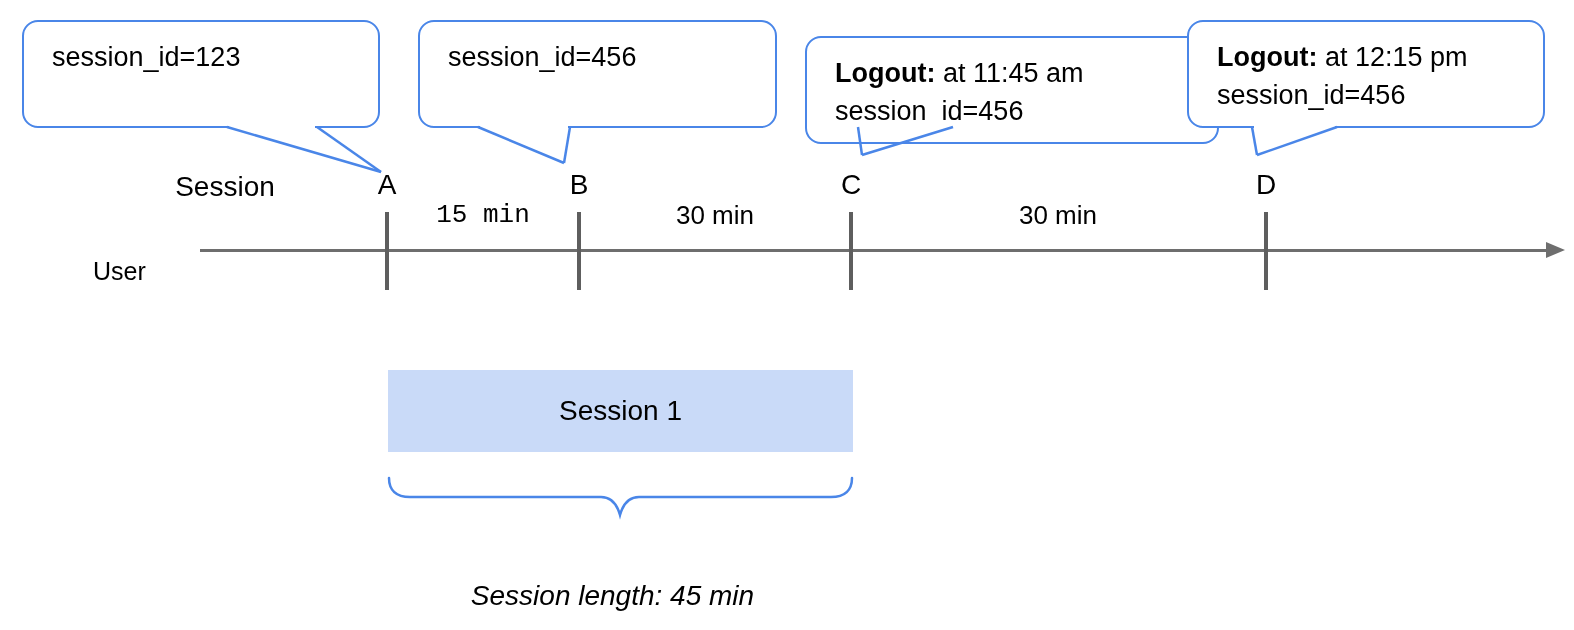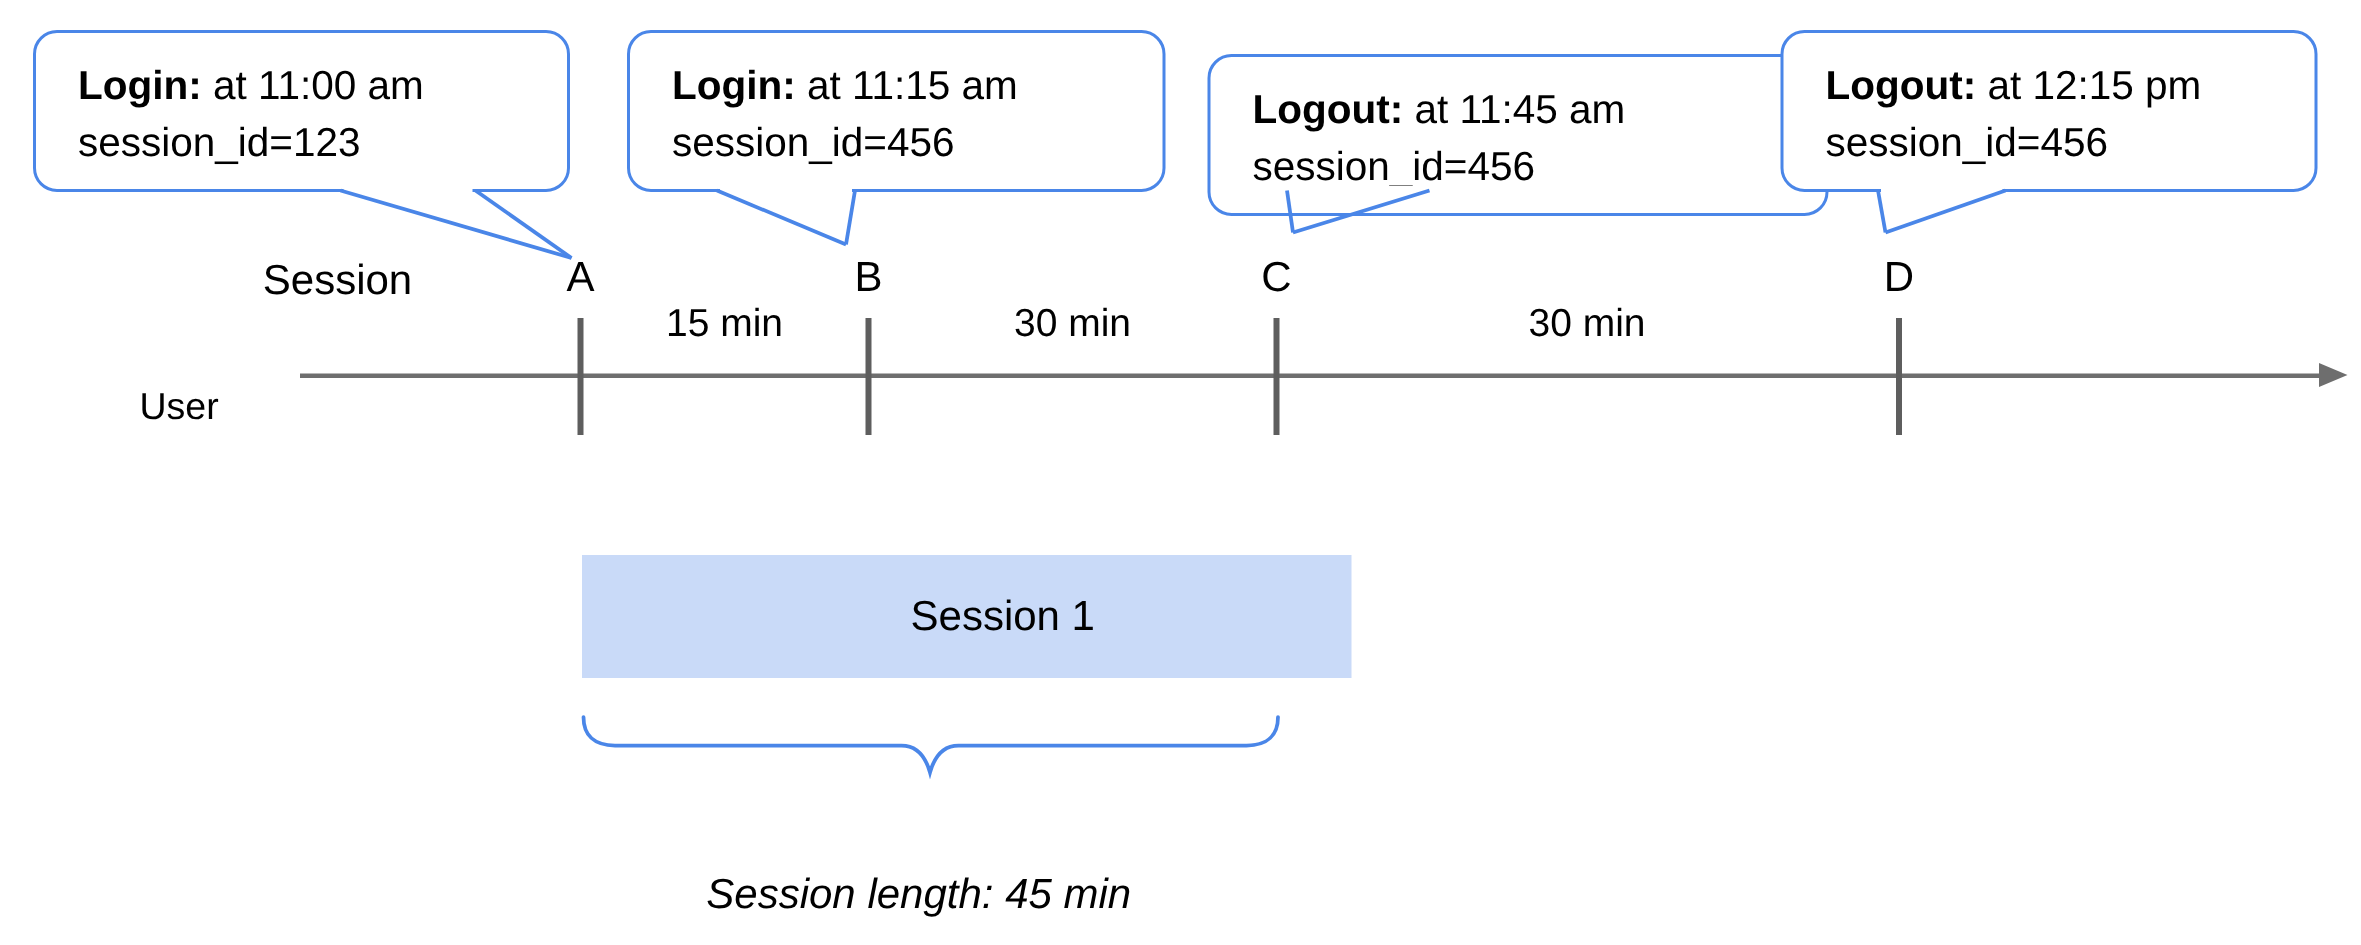--- a/index.html
+++ b/index.html
@@ -27,50 +27,48 @@
           background:var(--color-tick,#5e5e5e); }
   .tick-a { left:385px; } .tick-b { left:577px; } .tick-c { left:849px; } .tick-d { left:1264px; }
 
   .tick-label { position:absolute; top:170px; width:60px; text-align:center;
                 font-size:28px; line-height:30px; }
   .tick-label-a { left:357px; } .tick-label-b { left:549px; }
   .tick-label-c { left:821px; } .tick-label-d { left:1236px; }
 
   .interval { position:absolute; top:201px; width:140px; text-align:center;
               font-size:26px; line-height:28px; }
-  .interval-1 { left:413px; } .interval-2 { left:645px; } .interval-3 { left:988px; }
+  .interval-1 { left:413px;font-family:Liberation Mono, monospace; } .interval-2 { left:645px; } .interval-3 { left:988px; }
 
   .events-label { position:absolute; left:170px; top:172px; width:110px; text-align:center;
                   font-size:28px; line-height:30px; }
   .user-label   { position:absolute; left:93px;  top:238px; font-size:25px; line-height:34px;margin-top:16px; }
 
   
   .session-box {
     position:absolute; left:388px; top:370px; width:465px; height:82px;
     background:var(--color-session_fill,#c9daf8);
-    display:flex; align-items:center; justify-content:center; font-size:28px;padding-left:48px;
+    display:flex; align-items:center; justify-content:center; font-size:28px;
   }
   .session-length { position:absolute; left:380px; top:580px; width:465px;
                     text-align:center; font-size:28px; line-height:32px;font-style:italic; }
 
   .overlay { position:absolute; left:0; top:0; width:1574px; height:630px; pointer-events:none; }
   .tail-line { stroke:var(--color-bubble_border,#4a86e8); stroke-width:2.5; }
   .brace-path { stroke:var(--color-brace,#4a86e8); stroke-width:2.5; fill:none; stroke-linecap:round; }
 </style>
 </head>
 <body>
 
 <div class="stage">
 
   <div class="bubble bubble-1">
-    <div><span class="t">Login:</span> <span>at 11:00 am</span></div>
     <div>session_id=123</div>
   </div>
   <div class="bubble bubble-2">
-    <div><span class="t">Login:</span> <span>at 11:15 am</span></div>
     <div>session_id=456</div>
   </div>
   <div class="bubble bubble-3">
     <div><span class="t">Logout:</span> <span>at 11:45 am</span></div>
     <div>session_id=456</div>
   </div>
   <div class="bubble bubble-4">
     <div><span class="t">Logout:</span> <span>at 12:15 pm</span></div>
     <div>session_id=456</div>
   </div>

